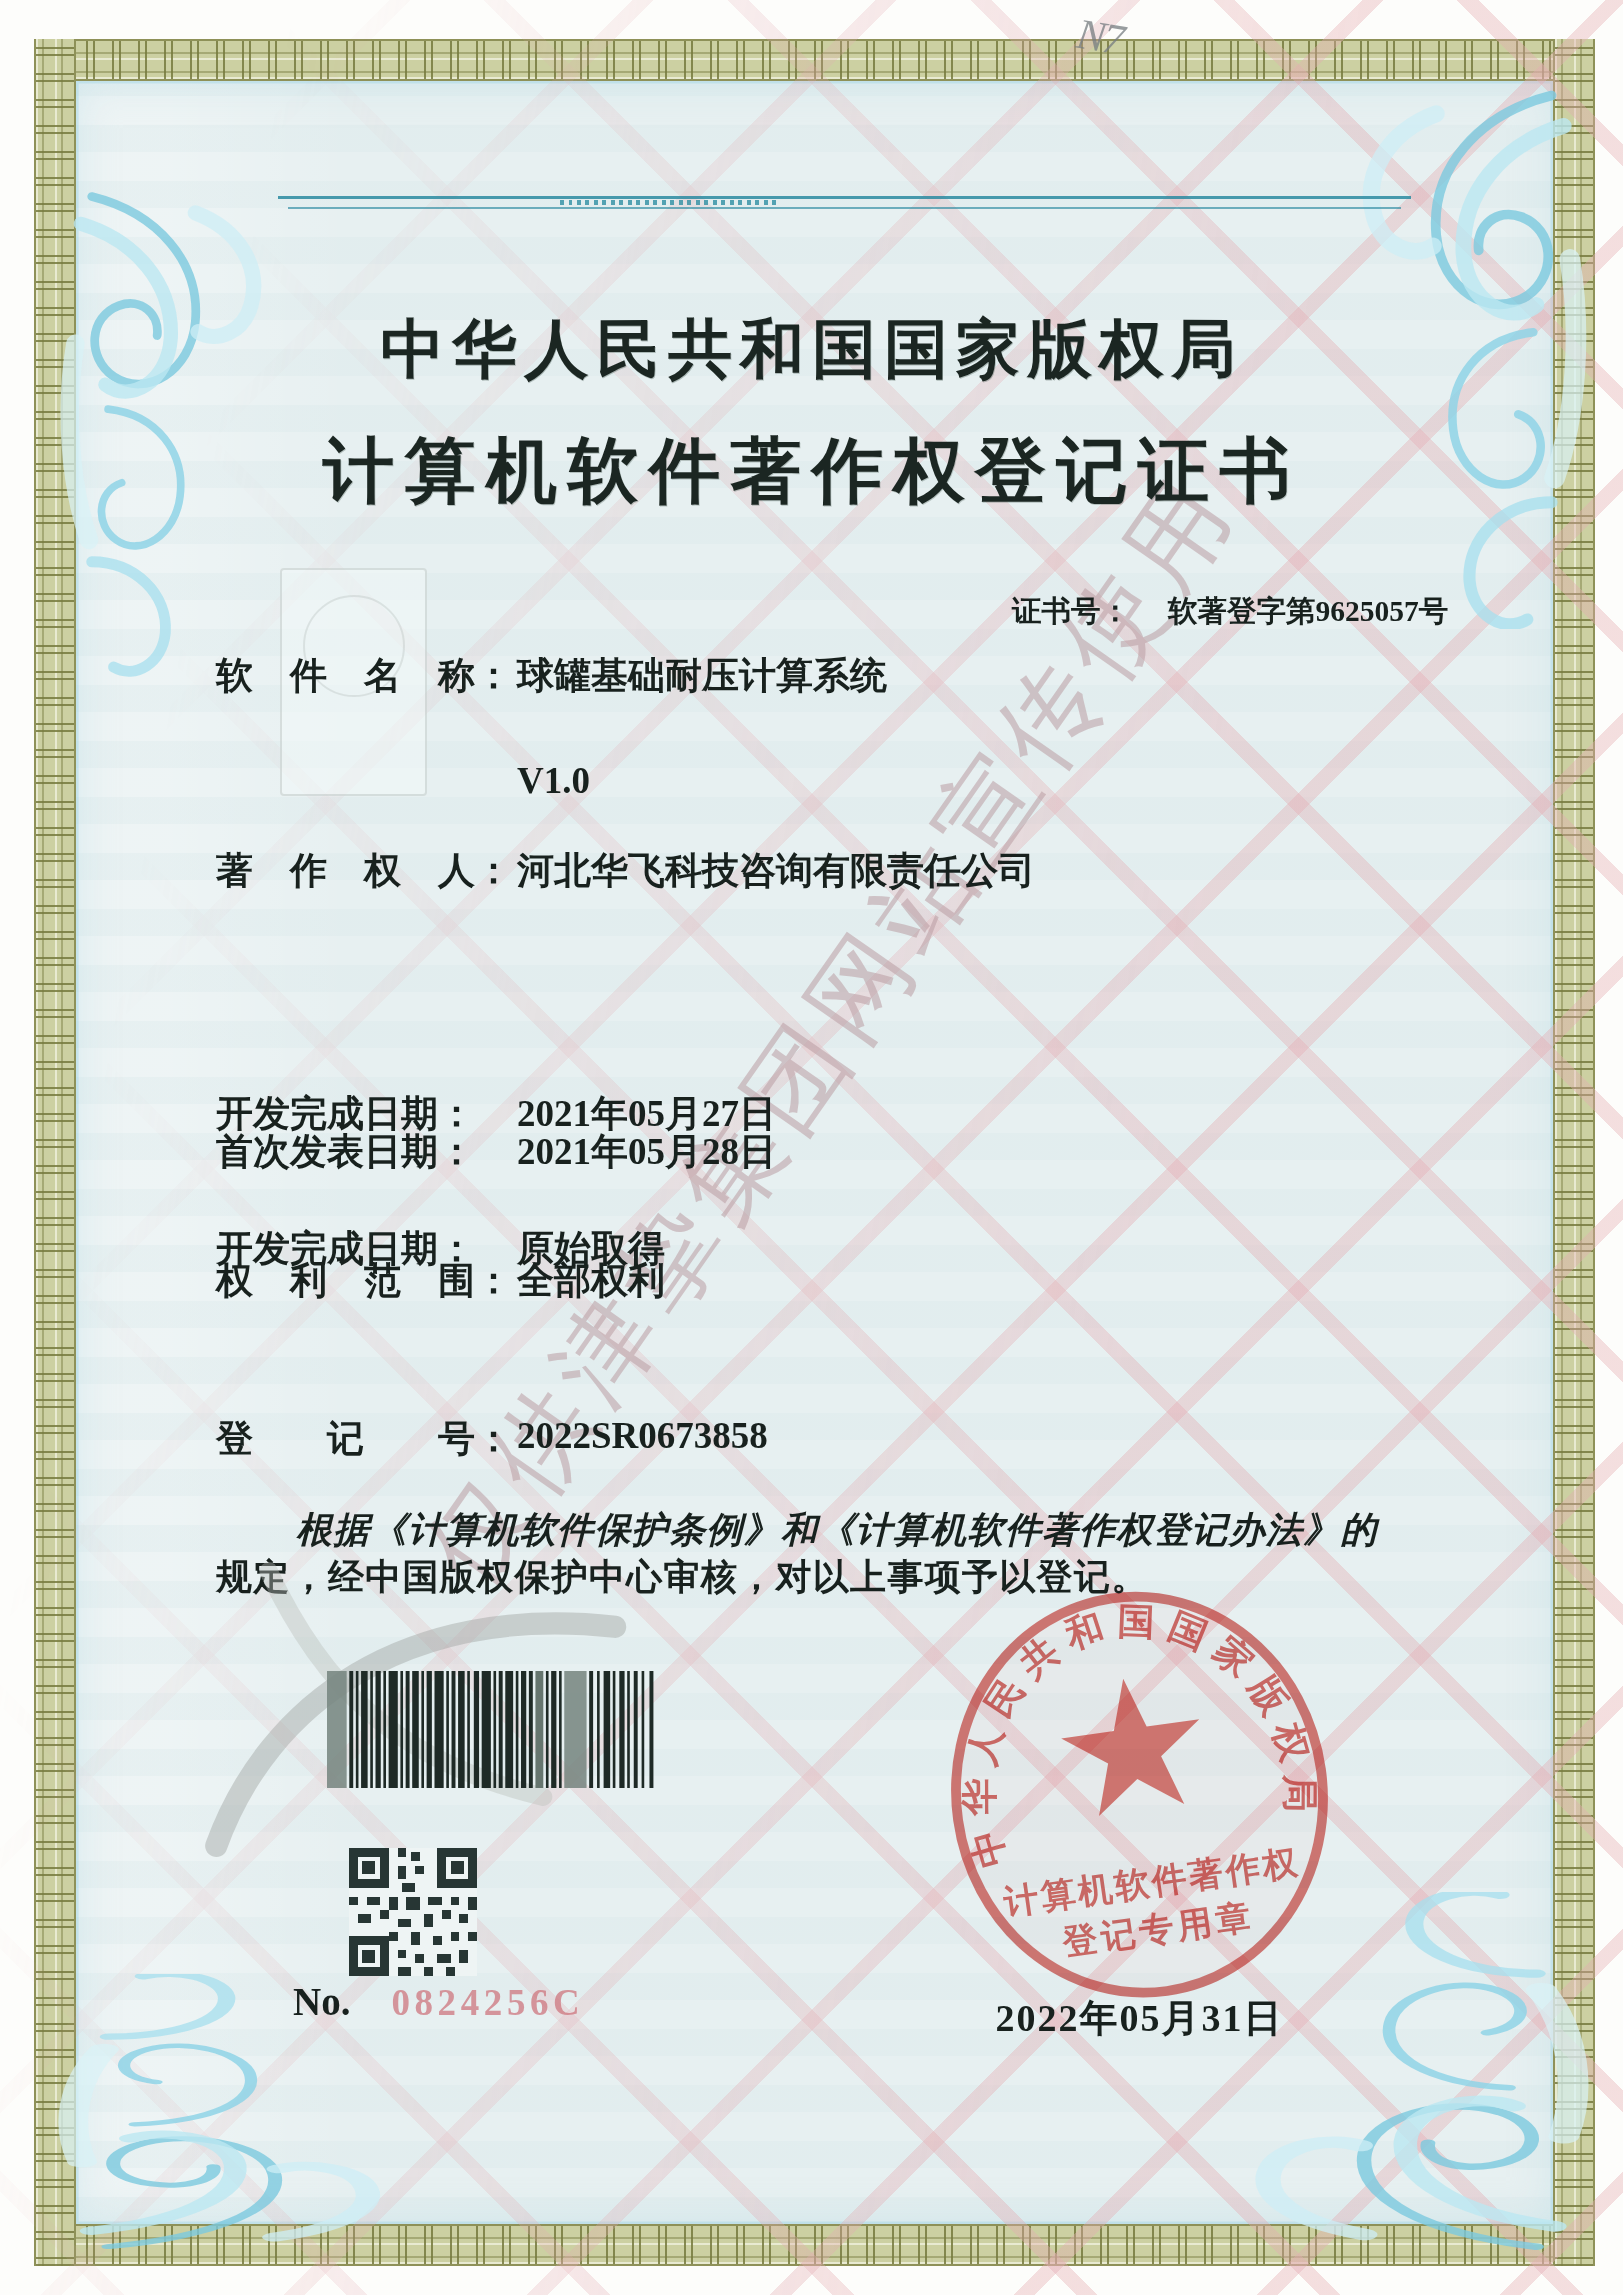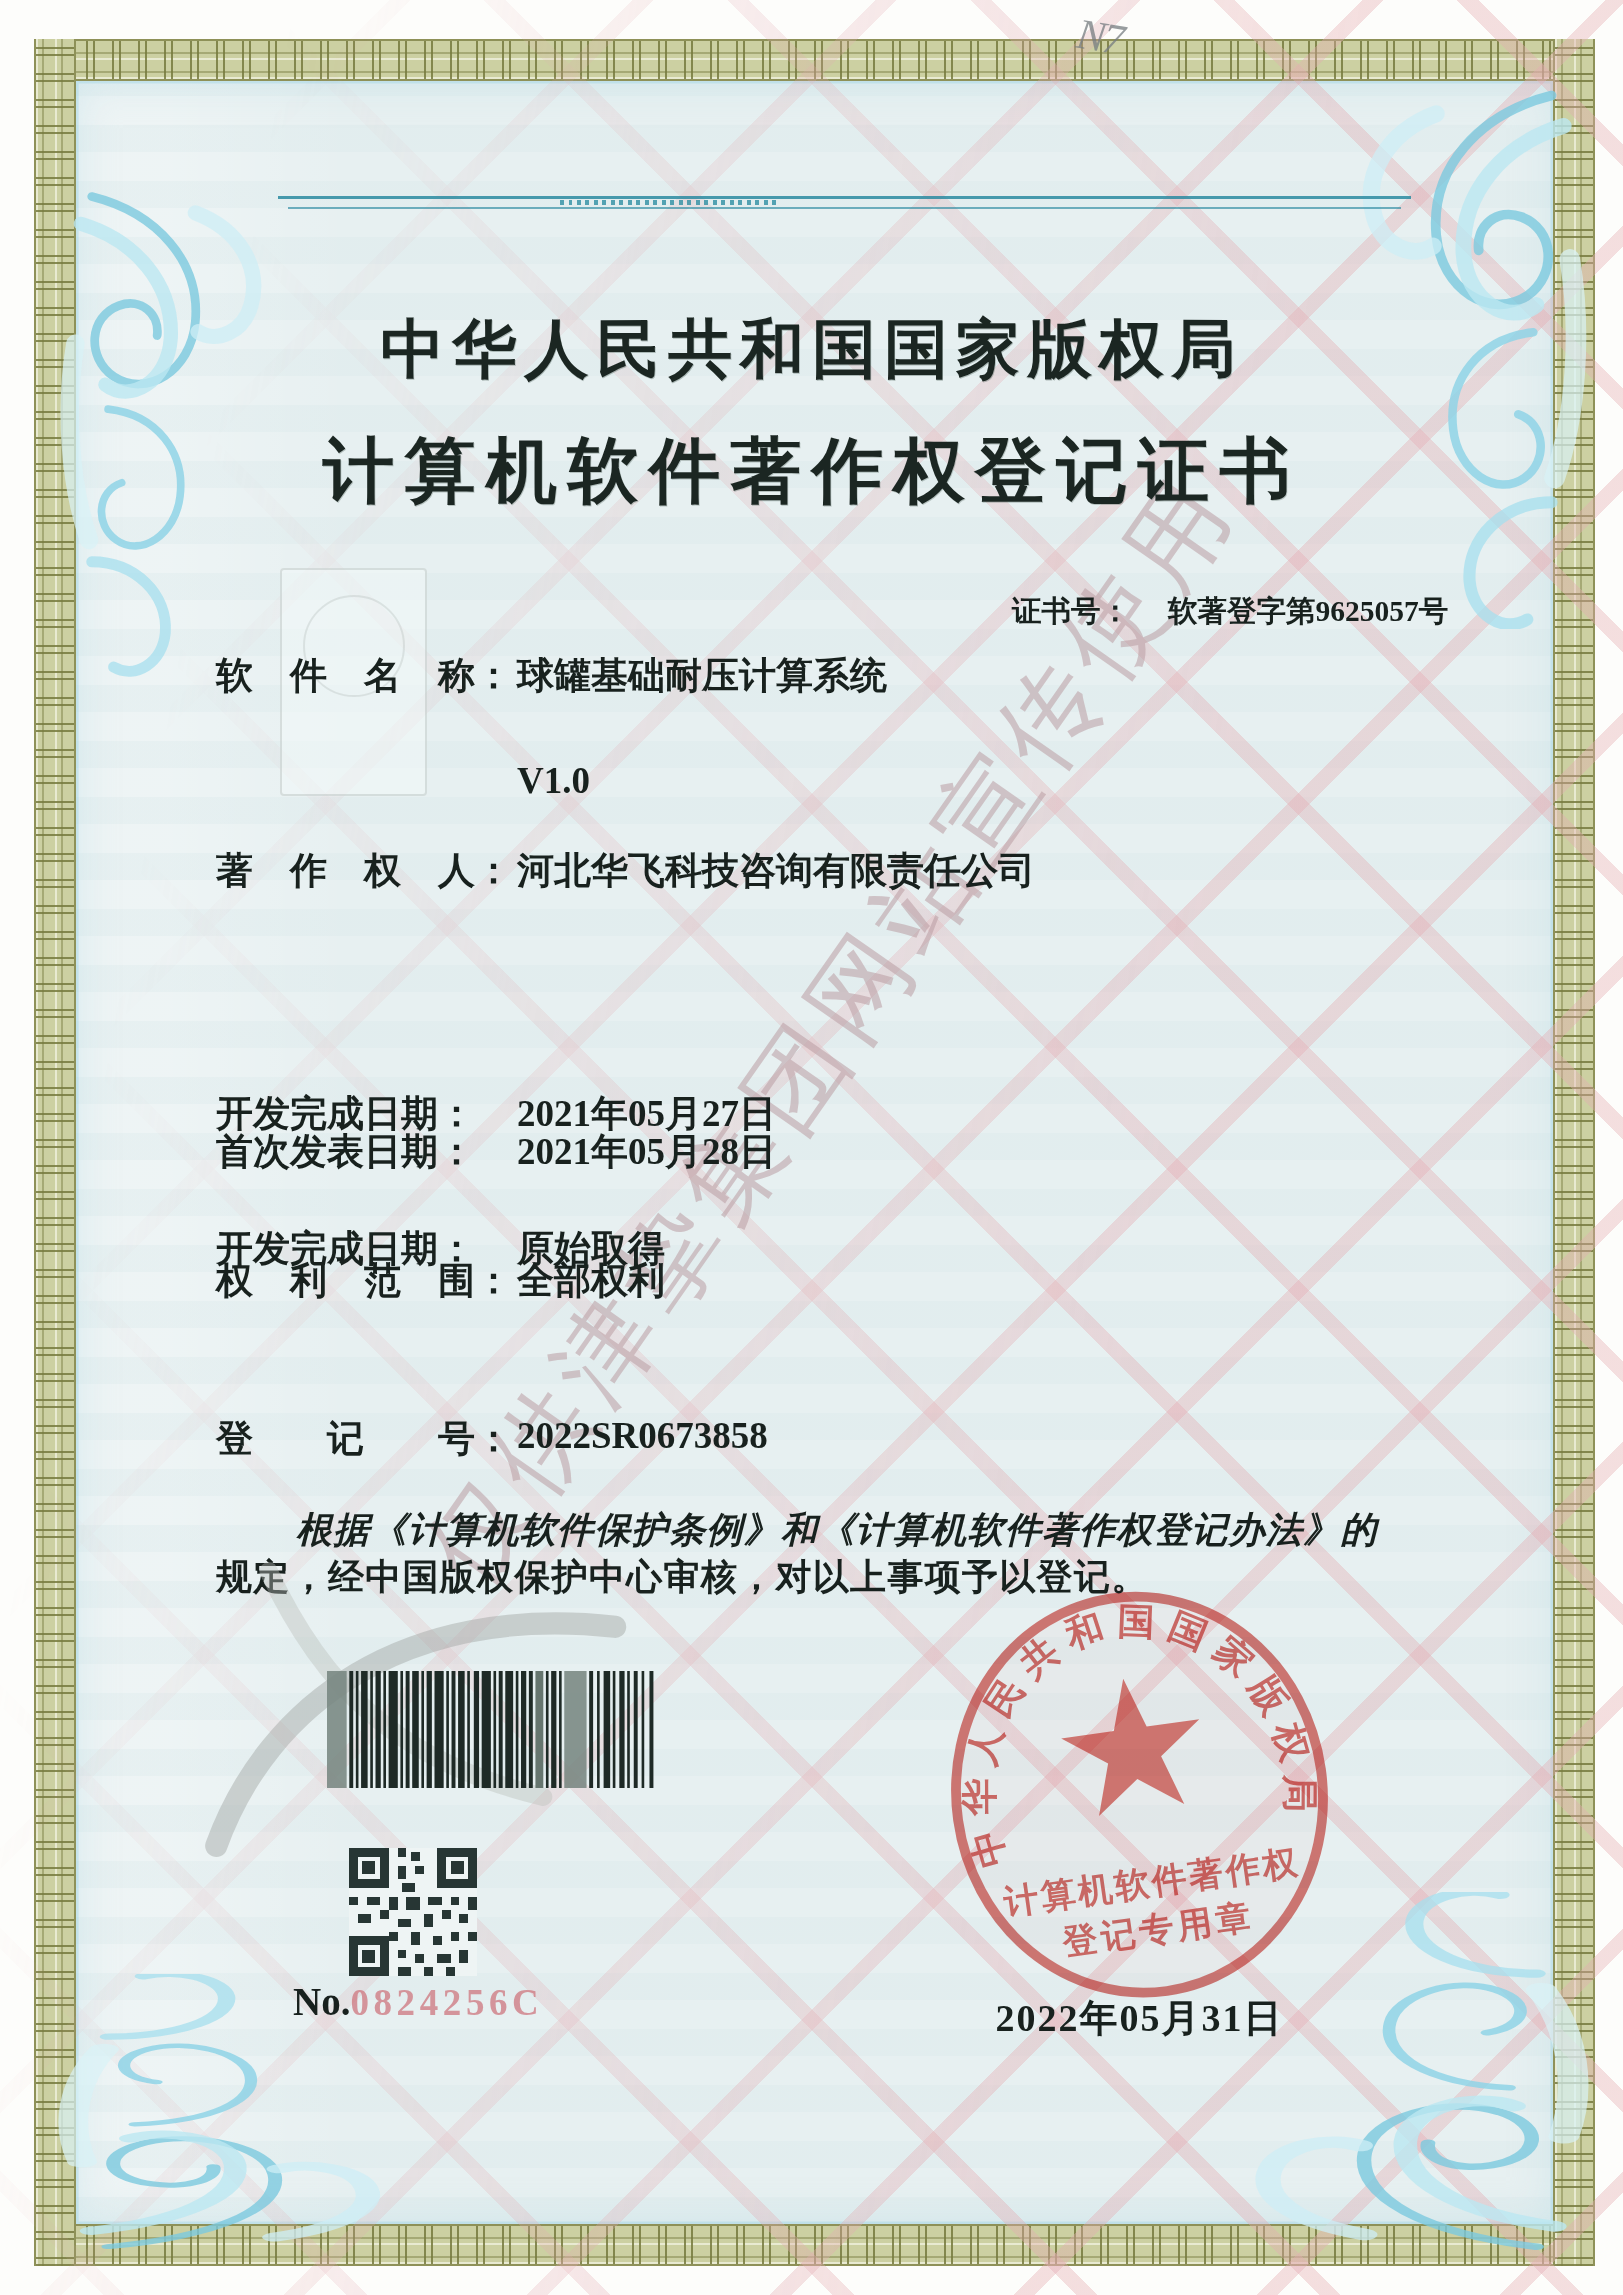--- a/index.html
+++ b/index.html
@@ -75,21 +75,21 @@
   .qr{position:absolute;left:349px;top:1848px;width:128px;height:128px;}
   
   .ghost{position:absolute;left:280px;top:568px;width:143px;height:224px;
     border:2px solid rgba(148,158,154,.28);background:rgba(244,249,249,.5);border-radius:3.9px;}
   .ghost::after{content:"";position:absolute;left:21px;top:25px;width:98px;height:98px;border-radius:50%;
     border:2px solid rgba(148,158,154,.22);}
   
   .arcs{position:absolute;left:190px;top:1532px;width:471px;height:340px;pointer-events:none;}
   
   .serial{position:absolute;left:293px;top:1979px;font-size:39px;font-weight:bold;white-space:nowrap;}
-  .serial .num{color:rgba(205,117,125,.75);letter-spacing:4.6px;font-size:37px;text-align:right;}
+  .serial .num{color:rgba(205,117,125,.75);letter-spacing:4.6px;margin-left:41px;font-size:37px;text-align:right;}
   
   .seal{position:absolute;left:943px;top:1584px;width:393px;height:422px;mix-blend-mode:multiply;opacity:.88;}
   .issue-date{position:absolute;left:943px;top:1993px;width:393px;text-align:center;
     font-size:38px;font-weight:bold;letter-spacing:2px;}
   
   .pencil{position:absolute;left:1077px;top:11.8px;font-size:43px;font-style:italic;
     color:rgba(118,124,128,.75);transform:rotate(9deg);letter-spacing:-2.6px;}
 </style>
 </head>
 <body>

